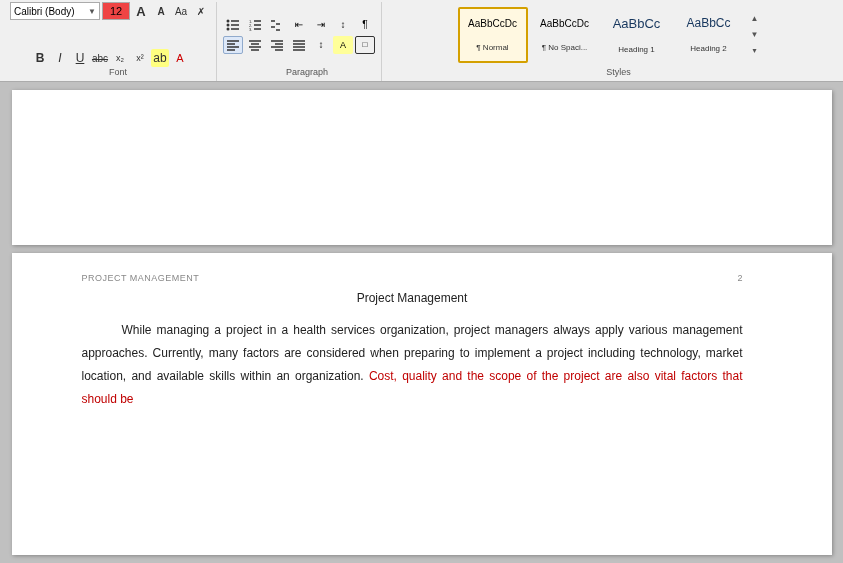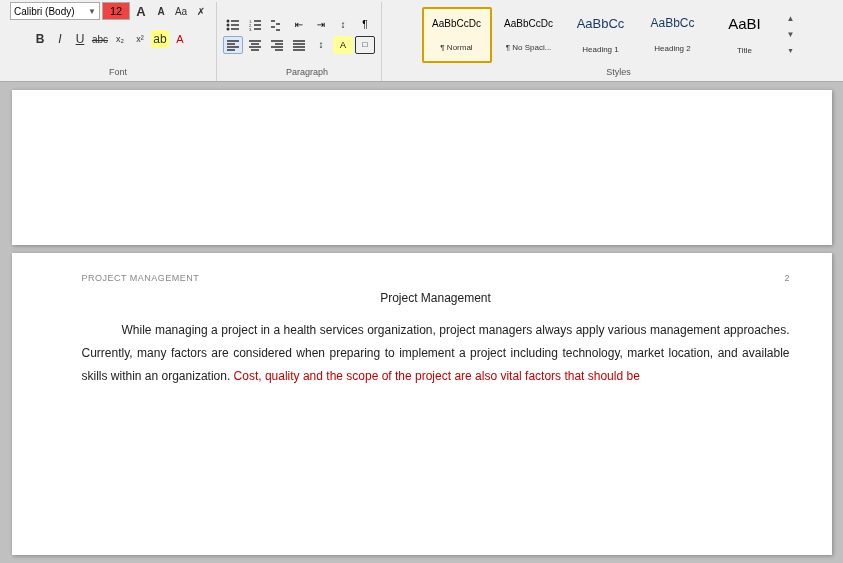--- a/index.html
+++ b/index.html
@@ -49,21 +49,21 @@
       align-items: center;
       flex: 1;
       padding-bottom: 14px;
       gap: 3px;
     }
 
     
     .font-section .toolbar-top {
       flex-direction: column;
       gap: 10px;
-      justify-content: flex-start;
+      justify-content: space-between;
     }
 
     .font-row {
       display: flex;
       align-items: center;
       gap: 2px;
     }
 
     .font-size-box {
       width: 28px;
@@ -205,21 +205,21 @@
       box-shadow: 1px 1px 4px rgba(0,0,0,0.3);
       position: relative;
     }
 
     .page-top {
       height: 170px;
     }
 
     .page-bottom {
       height: 326px;
-      padding: 20px 42px 20px 70px;
+      padding: 20px 89px 20px 70px;
     }
 
     .page-header {
       display: flex;
       justify-content: space-between;
       align-items: flex-start;
       margin-bottom: 8px;
     }
 
     .page-header-text {
@@ -398,24 +398,20 @@
         <span class="style-preview nospace">AaBbCcDc</span>
         <span class="style-label">¶ No Spaci...</span>
       </div>
       <div class="style-item">
         <span class="style-preview h1">AaBbCc</span>
         <span class="style-label">Heading 1</span>
       </div>
       <div class="style-item">
         <span class="style-preview h2">AaBbCc</span>
         <span class="style-label">Heading 2</span>
-      </div>
-      <div class="style-item">
-        <span class="style-preview title" style="font-size:15px; font-weight:300;">AaBI</span>
-        <span class="style-label">Title</span>
       </div>
       <div class="styles-arrow">
         <div class="arrow-btn">▲</div>
         <div class="arrow-btn">▼</div>
         <div class="arrow-btn">▾</div>
       </div>
     </div>
     <span class="toolbar-section-label">Styles</span>
   </div>
 </div>

